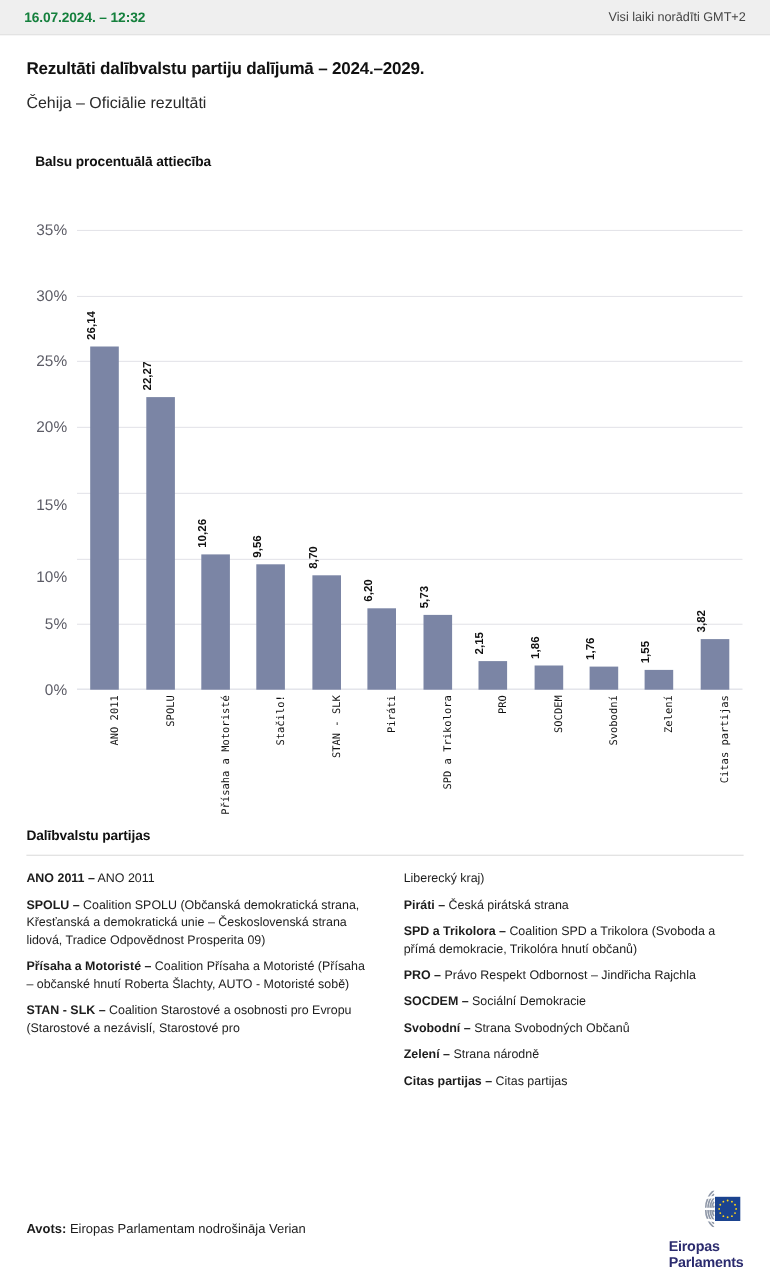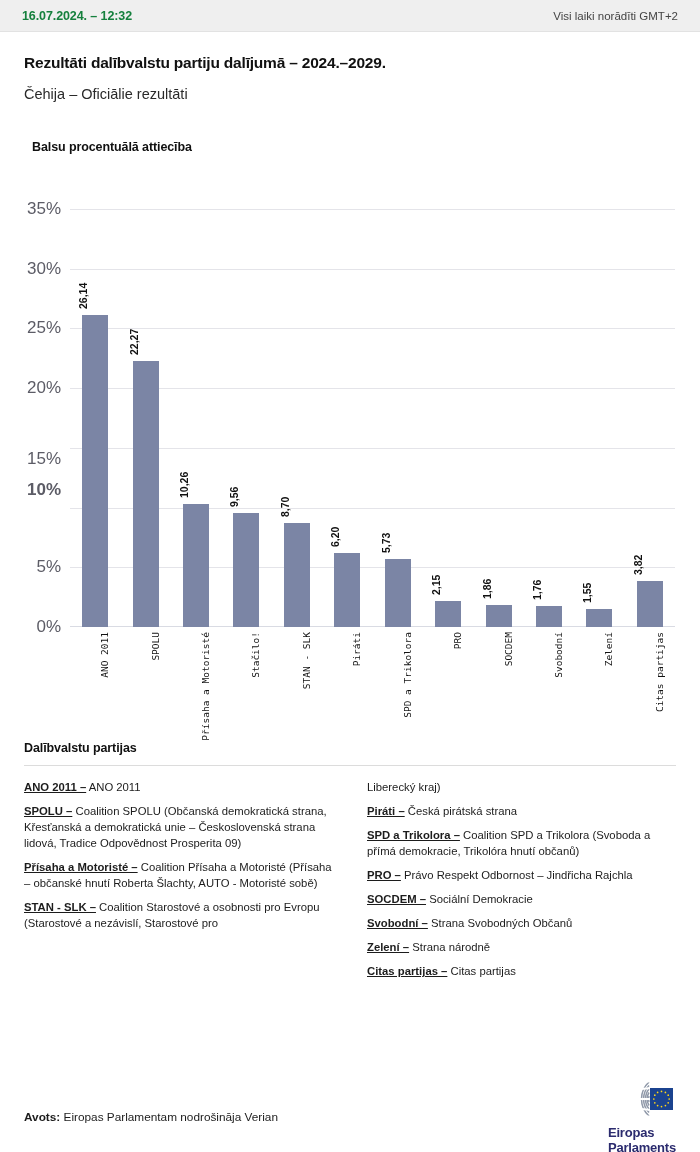--- a/index.html
+++ b/index.html
@@ -52,21 +52,21 @@
     position: absolute; left: 0; width: 605px; height: 1px;
     background: #e4e4e9;
   }
   .baseline {
     position: absolute; left: 0; width: 605px; height: 1px;
     background: #d9dbe3; bottom: 0;
   }
   .ylabels { position: absolute; left: 0; top: 55px; width: 70px; height: 418px; }
   .ylab {
     position: absolute; right: 9px;
-    font-size: 17px; color: #5c5c66;
+    font-size: 14px; color: #5c5c66;
     transform: translateY(-50%); white-space: nowrap;
   }
 
   .bars {
     position: absolute; left: 70px; top: 55px;
     width: 605px; height: 418px;
   }
   .bar-slot {
     position: absolute; bottom: 0; height: 100%;
   }
@@ -89,33 +89,33 @@
   .xlab {
     position: absolute; top: 0;
     font-family: "DejaVu Sans Mono", "Liberation Mono", monospace;
     font-size: 9.5px; color: #111;
     white-space: nowrap;
     transform-origin: left top;
     transform: rotate(-90deg) translateX(-100%);
   }
 
   
-  .legend { padding: 0 24px; margin-top: 12px; }
+  .legend { padding: 0 24px; margin-top: 24px; }
   .legend-title {
     font-size: 12.5px; font-weight: bold; color: #111;
     margin-bottom: 10px; letter-spacing: -0.1px;
   }
   .legend-rule { height: 1px; background: #dcdcdc; margin-bottom: 13px; }
   .legend-cols {
     display: flex; gap: 34px;
     font-size: 11.3px; line-height: 1.42; color: #1c1c1c;
   }
   .legend-col { flex: 1; }
   .legend-entry { margin-bottom: 8px; }
-  .legend-entry b { font-weight: bold; text-decoration: underline; }
+  .legend-entry b { font-weight: bold; }
   .legend-cont { margin-bottom: 8px; }
 
   
   .footer {
     position: absolute; left: 0; bottom: 0;
     width: 700px; height: 70px;
     display: flex; align-items: center; justify-content: space-between;
     padding: 0 24px;
   }
   .source { font-size: 11.8px; color: #1c1c1c; }
@@ -139,21 +139,21 @@
   <h1 class="h-main">Rezultāti dalībvalstu partiju dalījumā – 2024.–2029.</h1>
   <h2 class="h-sub">Čehija – Oficiālie rezultāti</h2>
 </div>
 
 <div class="chart-title">Balsu procentuālā attiecība</div>
 
 <div class="chart-wrap">
   <div class="ylabels" id="ylabels">
       <div class="ylab" style="top: 418px;">0%</div>
       <div class="ylab" style="top: 358.286px;">5%</div>
-      <div class="ylab" style="top: 281px; font-weight: bold;">10%</div>
+      <div class="ylab" style="top: 315px;">10%</div>
       <div class="ylab" style="top: 250px;">15%</div>
       <div class="ylab" style="top: 179.143px;">20%</div>
       <div class="ylab" style="top: 119.429px;">25%</div>
       <div class="ylab" style="top: 59.7143px;">30%</div>
       <div class="ylab" style="top: 0px;">35%</div>
     </div>
   <div class="plot" id="plot">
     <div class="baseline"></div>
   <div class="gridline" style="top: 358.286px;"></div>
       <div class="gridline" style="top: 298.571px;"></div>

